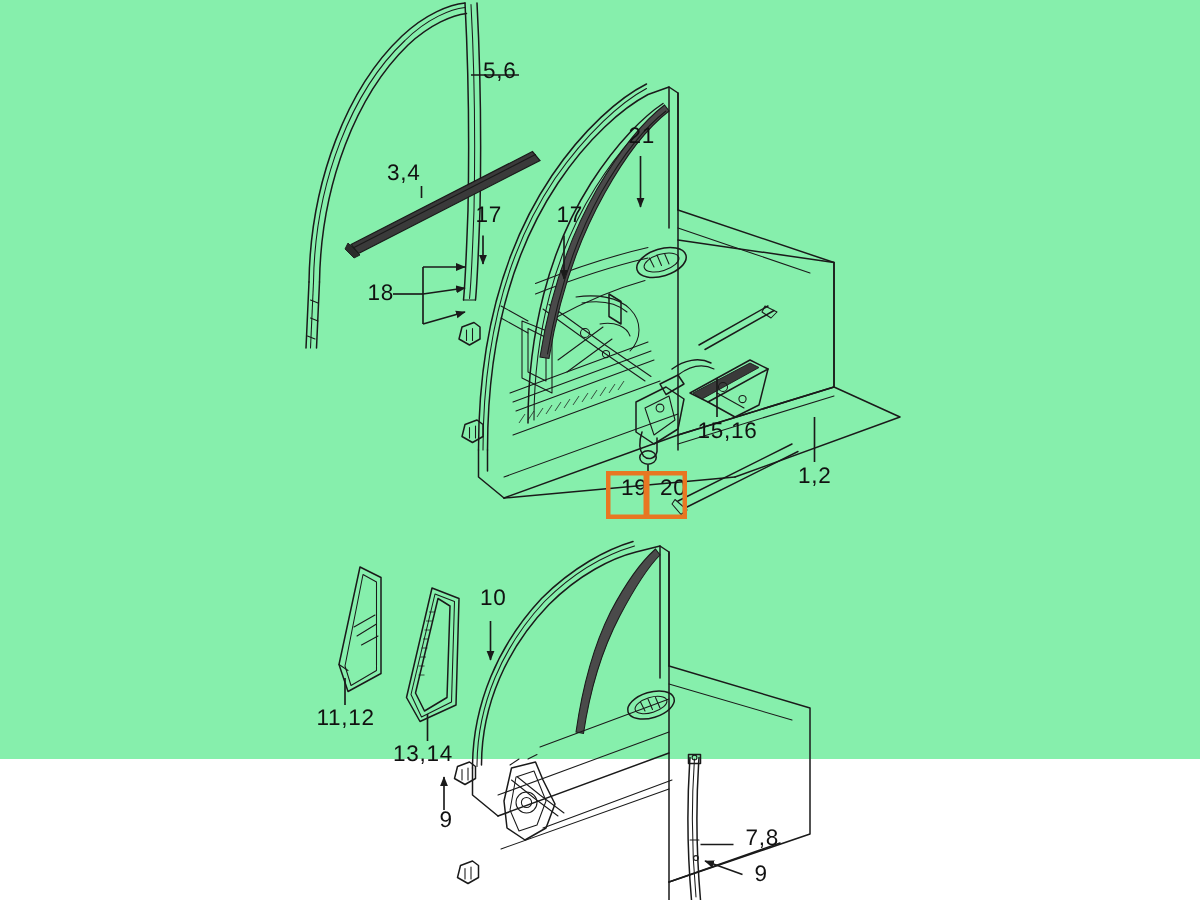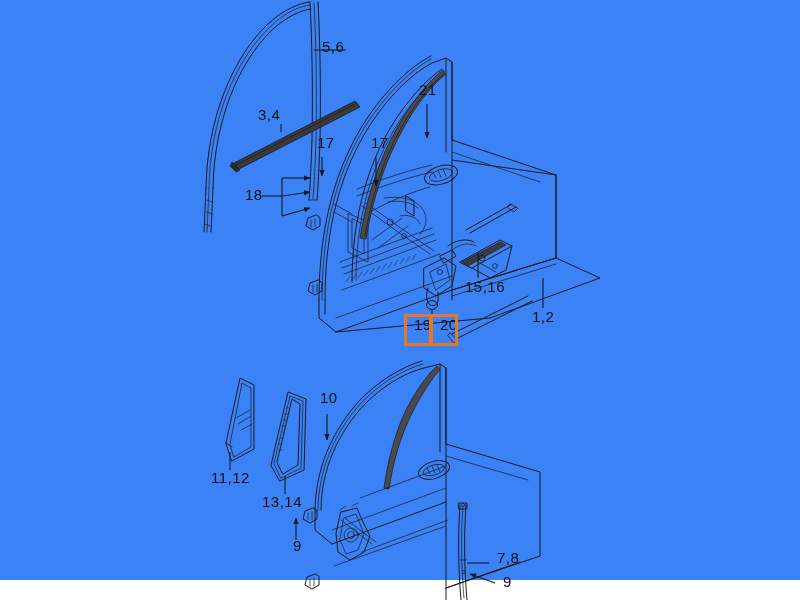--- a/index.html
+++ b/index.html
@@ -1,21 +1,21 @@
 <!DOCTYPE html>
 <html><head>
 <meta charset="utf-8">
 <title>Door Parts Diagram</title>
 <style>
   html,body{margin:0;padding:0;background:#ffffff;}
   body{
     width:800px;height:600px;overflow:hidden;position:relative;
     font-family:"Liberation Sans","DejaVu Sans",sans-serif;
   }
-  #stage{position:absolute;inset:0;width:800px;height:580px;background:#3b82f6;}
+  #stage{position:absolute;inset:0;width:800px;height:506px;background:#86efac;}
   svg#diagram{position:absolute;left:0;top:0;width:800px;height:600px;display:block;}
 
   .lbl{
     font-family:"Liberation Sans","DejaVu Sans",sans-serif;
     font-size:15px;fill:#111;font-weight:400;
     letter-spacing:0.5px;
   }
 
   
   .hl{

